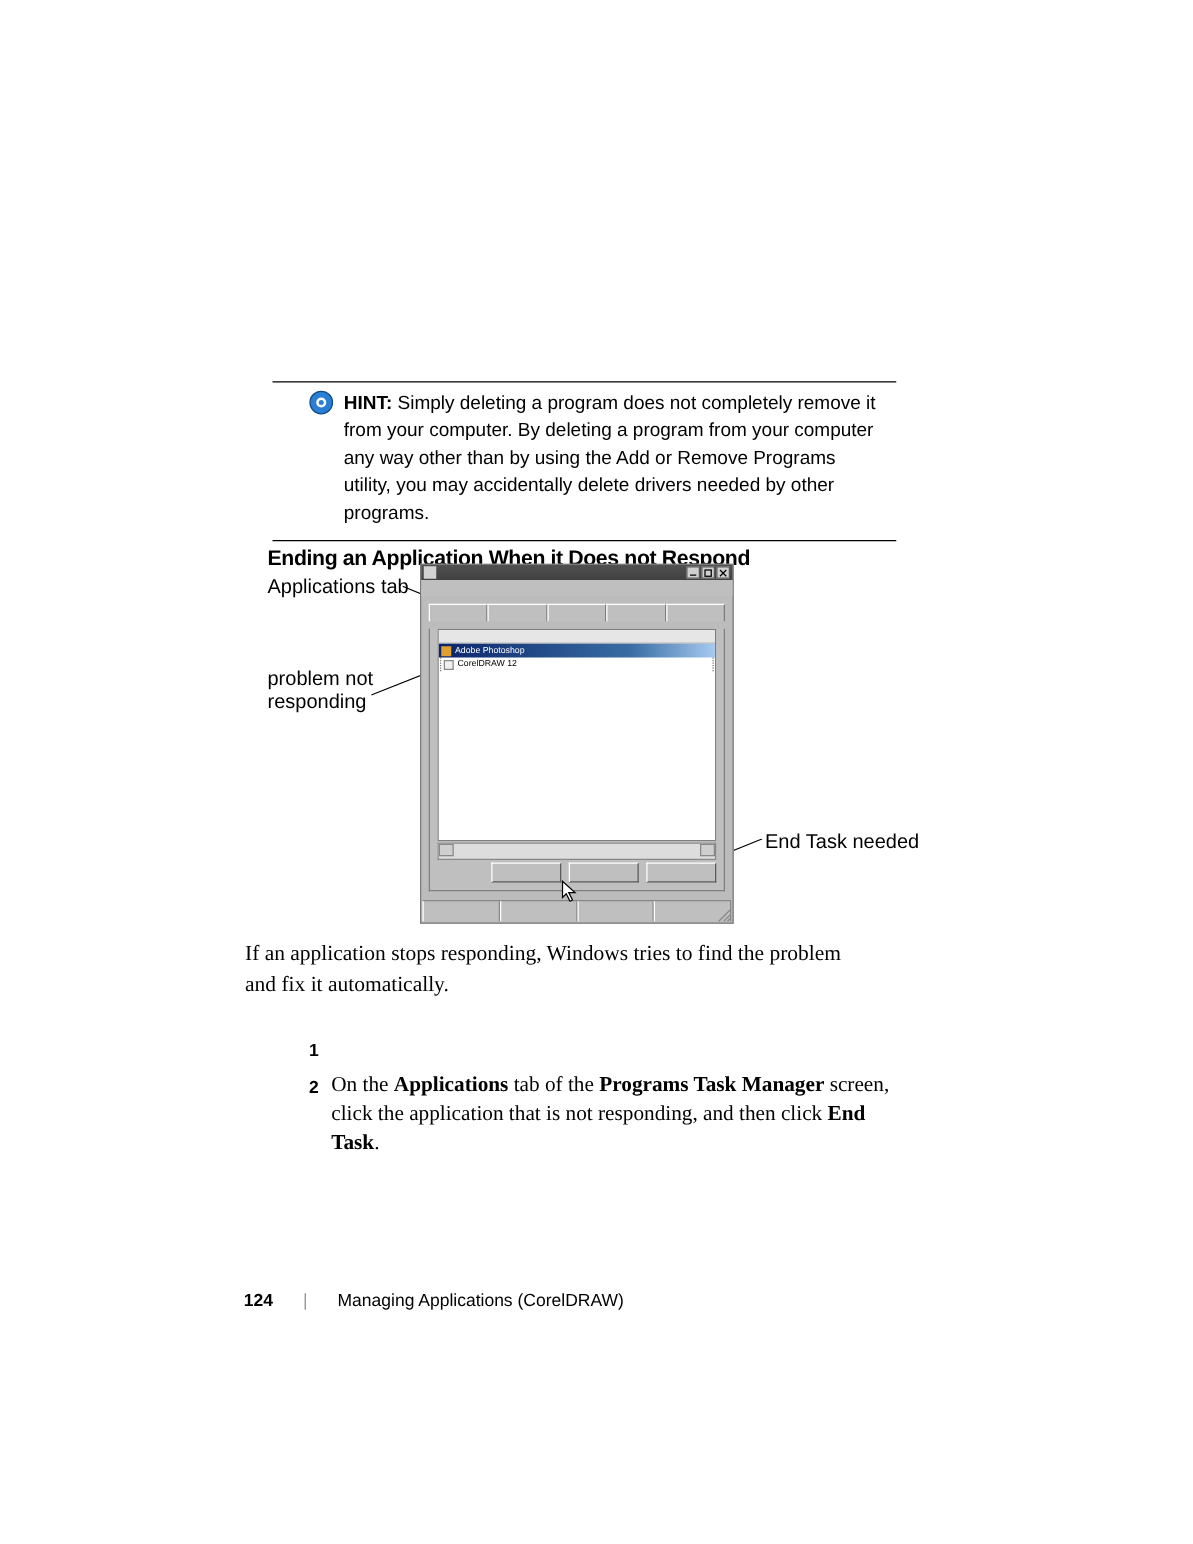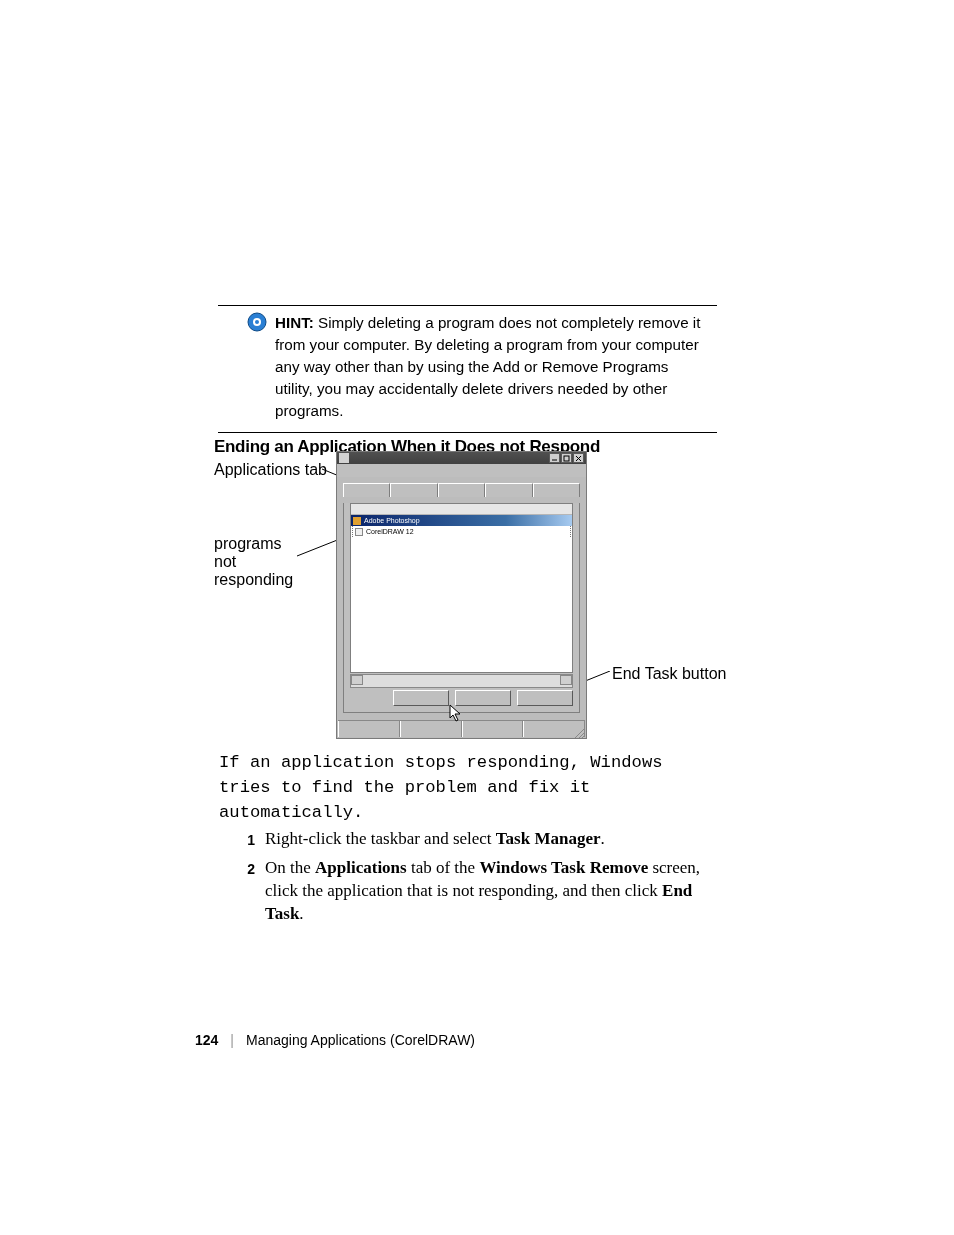--- a/index.html
+++ b/index.html
@@ -33,29 +33,29 @@
 .tm-scroll-h{position:absolute;left:6px;right:6px;bottom:24px;height:12px;background:#ddd;border:1px solid #888}
 .tm-scroll-btn{position:absolute;top:0;width:12px;height:10px;background:#cfcfcf;border:1px solid #888;box-sizing:border-box}
 .tm-scroll-btn.l{left:0}
 .tm-scroll-btn.r{right:0}
 .tm-buttons{position:absolute;left:6px;right:6px;bottom:6px;display:flex;gap:6px;justify-content:flex-end}
 .tm-btn{width:54px;height:14px;background:#bfbfbf;border-top:1px solid #fff;border-left:1px solid #fff;border-right:1px solid #5a5a5a;border-bottom:1px solid #5a5a5a}
 .tm-status{position:absolute;left:1px;right:1px;bottom:1px;height:16px;background:#bfbfbf;border-top:1px solid #888;display:flex}
 .tm-status div{flex:1;border-left:1px solid #fff;border-right:1px solid #888}
 .tm-grip{position:absolute;right:1px;bottom:1px;width:12px;height:12px}
 .tm-cursor{position:absolute;left:112px;top:252px;pointer-events:none}
-.body-para{position:absolute;left:219px;width:505px;font-size:17.2px;line-height:25px;font-family:Liberation Mono, monospace}
+.body-para{position:absolute;left:196px;width:505px;font-size:17.2px;line-height:25px;font-family:Liberation Serif, serif}
 .p1{top:733px}
 .p2{top:784px}
 .steps{position:absolute;left:233px;top:806px;width:486px;font-size:17px}
 .step{display:flex;margin-top:4px;line-height:23px}
 .step-num{width:22px;font-family:"Helvetica Neue",Arial,sans-serif;font-weight:800;font-size:14px;flex:none;text-align:right;margin-right:10px;padding-top:2px}
 .step-txt{font-family:Georgia,"Times New Roman",serif}
 .step-txt b{font-weight:bold}
-.footer{position:absolute;left:195px;top:1015px;font-family:"Helvetica Neue",Arial,sans-serif;font-size:14px;display:flex;align-items:flex-start;gap:12px}
+.footer{position:absolute;left:195px;top:1015px;font-family:"Helvetica Neue",Arial,sans-serif;font-size:14px;display:flex;align-items:flex-start;gap:24px}
 .footer .pn{font-weight:800}
 .footer .sep{color:#999}
 </style>
 </head>
 <body>
 
 <div class="page">
 
   <div class="hint-box">
     <span class="hint-icon">
@@ -69,26 +69,26 @@
   </div>
 
   <div class="h2">Ending an Application When it Does not Respond</div>
 
   <div class="callouts">
     <div class="callout-1">Applications tab</div>
     <svg style="position:absolute;left:108px;top:17px" width="34" height="20">
         <line x1="0" y1="3" x2="34" y2="17" stroke="#000" stroke-width="1"></line>
       </svg>
 
-    <div class="callout-2">programs not responding</div>
+    <div class="callout-2">problem not responding</div>
     <svg style="position:absolute;left:83px;top:80px" width="63" height="30">
         <line x1="0" y1="27" x2="63" y2="2" stroke="#000" stroke-width="1"></line>
       </svg>
 
-    <div class="callout-3">End Task button</div>
+    <div class="callout-3">End Task needed</div>
     <svg style="position:absolute;left:302px;top:222px" width="94" height="38">
         <line x1="94" y1="0" x2="0" y2="38" stroke="#000" stroke-width="1"></line>
       </svg>
   </div>
 
   <div class="figure">
     <div class="tm-outer">
       <div class="tm-titlebar">
         <div class="tm-sysicon"></div>
         <div class="tm-winbtns">
@@ -159,25 +159,24 @@
           </svg>
       </span>
     </div>
   </div>
 
   <div class="body-para p1">If an application stops responding, Windows tries to find the problem and fix it automatically.</div>
 
   <div class="steps">
     <div class="step">
       <div class="step-num">1</div>
-      <div class="step-txt"><span>Right-click the taskbar and select </span><b>Task Manager</b><span>.</span></div>
     </div>
     <div class="step">
       <div class="step-num">2</div>
-      <div class="step-txt"><span>On the </span><b>Applications</b><span> tab of the </span><b>Windows Task Remove</b><span> screen, click the application that is not responding, and then click </span><b>End Task</b><span>.</span></div>
+      <div class="step-txt"><span>On the </span><b>Applications</b><span> tab of the </span><b>Programs Task Manager</b><span> screen, click the application that is not responding, and then click </span><b>End Task</b><span>.</span></div>
     </div>
   </div>
 
   <div class="footer">
     <span class="pn">124</span>
     <span class="sep">|</span>
     <span>Managing Applications (CorelDRAW)</span>
   </div>
 
 </div>

